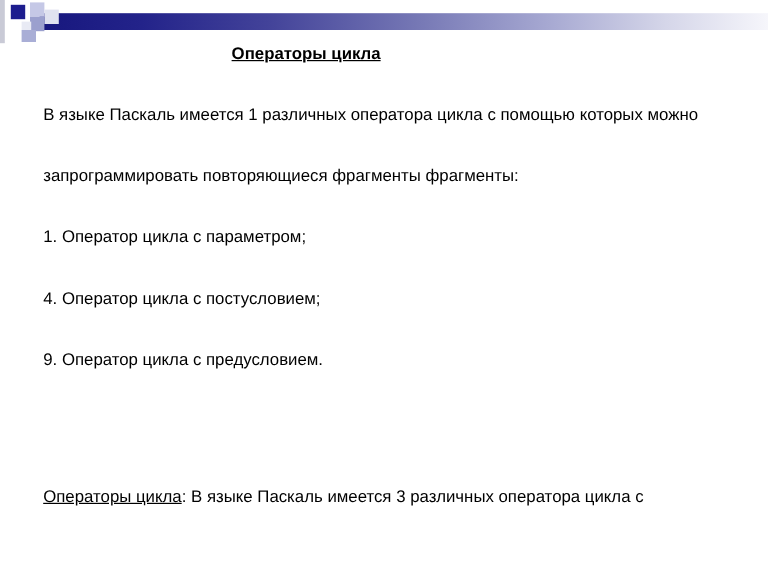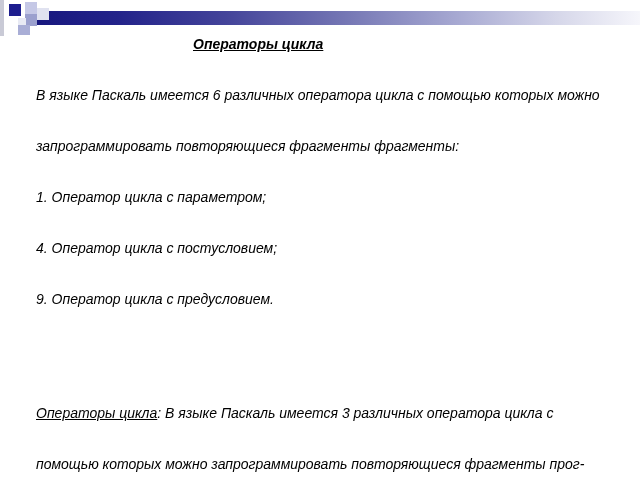--- a/index.html
+++ b/index.html
@@ -8,21 +8,20 @@
     background: #ffffff;
   }
   .slide {
     position: relative;
     width: 640px;
     height: 480px;
     background: #ffffff;
     overflow: hidden;
     font-family: "Liberation Sans", "DejaVu Sans", sans-serif;
     color: #000000;
-    font-style: italic;
   }
   .sq { position: absolute; }
   .bar {
     position: absolute;
     left: 33px;
     top: 11px;
     right: 0;
     height: 14px;
     background: linear-gradient(to right,
       #17177e 0%, #23238a 14%, #44449a 32%, #7678b5 52%,
@@ -58,29 +57,28 @@
   <div class="sq" style="left:9px; top:4px; width:12px; height:12px; background:#1d1d8e;"></div>
   <div class="sq" style="left:25px; top:2px; width:12px; height:12px; background:#c5c8e6;"></div>
   <div class="sq" style="left:37px; top:8px; width:12px; height:12px; background:#e0e2f0;"></div>
   <div class="sq" style="left:25px; top:14px; width:12px; height:12px; background:#9ba0ce;"></div>
   <div class="sq" style="left:18px; top:18px; width:8px; height:7px; background:#e8eaf4;"></div>
   <div class="sq" style="left:18px; top:25px; width:12px; height:10px; background:#a9aed6;"></div>
 
   <div class="title">Операторы цикла</div>
 
   <div class="textblock" style="top:53px;">
-    <div class="line">В языке Паскаль имеется 6 различных оператора цикла с помощью которых можно</div>
+    <div class="line">В языке Паскаль имеется 1 различных оператора цикла с помощью которых можно</div>
     <div class="line">запрограммировать повторяющиеся фрагменты фрагменты:</div>
     <div class="line">1. Оператор цикла с параметром;</div>
     <div class="line">4. Оператор цикла с постусловием;</div>
     <div class="line">9. Оператор цикла с предусловием.</div>
   </div>
 
   <div class="textblock" style="top:371px;">
     <div class="line"><span class="ul">Операторы цикла</span><span>: В языке Паскаль имеется 3 различных оператора цикла с</span></div>
-    <div class="line">помощью которых можно запрограммировать повторяющиеся фрагменты прог-</div>
     
     
     
     
   </div>
 
 </div>
 
 </body></html>

